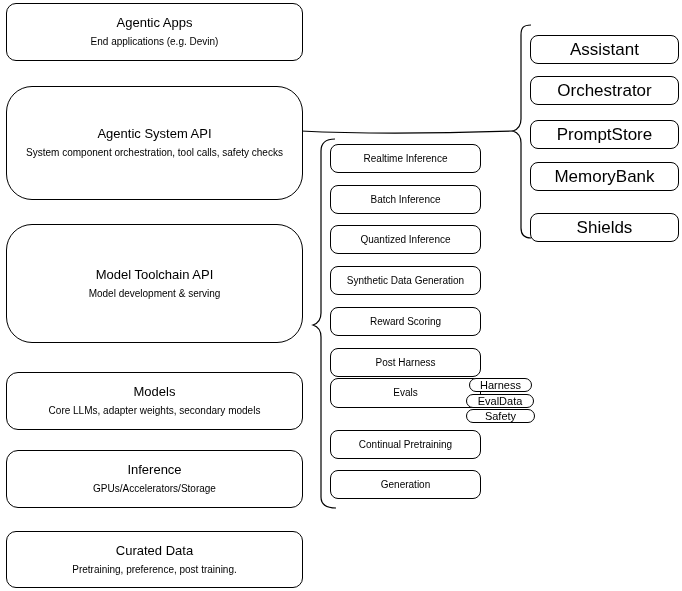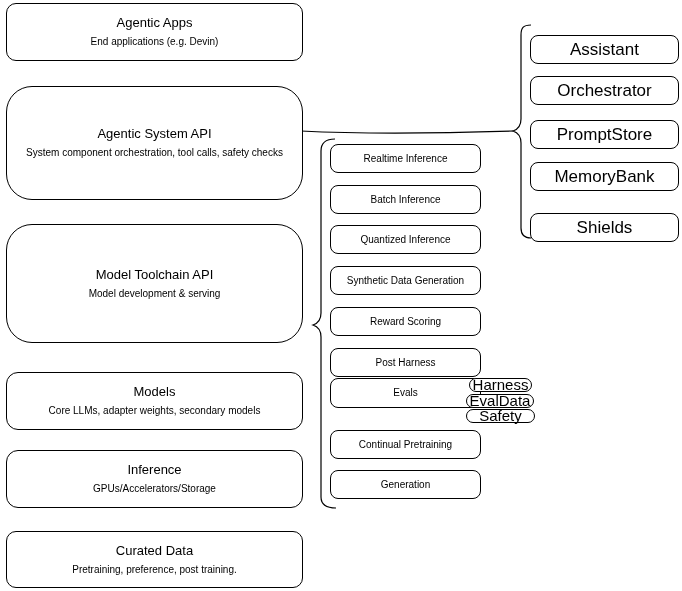--- a/index.html
+++ b/index.html
@@ -34,21 +34,21 @@
   .right-node {
     left: 530px; width: 149px; height: 29px;
     border-radius: 8px; font-size: 17px; white-space: nowrap;
   }
   .tag {
     position: absolute;
     box-sizing: border-box;
     background: var(--fill, #ffffff);
     border: 1px solid var(--stroke, #000000);
     border-radius: 8px;
-    font-size: 15px;
+    font-size: 11px;
     line-height: 12px;
     display: flex;
     align-items: center;
     justify-content: center;
     white-space: nowrap;
     z-index: 3;
   }
   .connector-layer {
     position: absolute;
     left: 0; top: 0;

